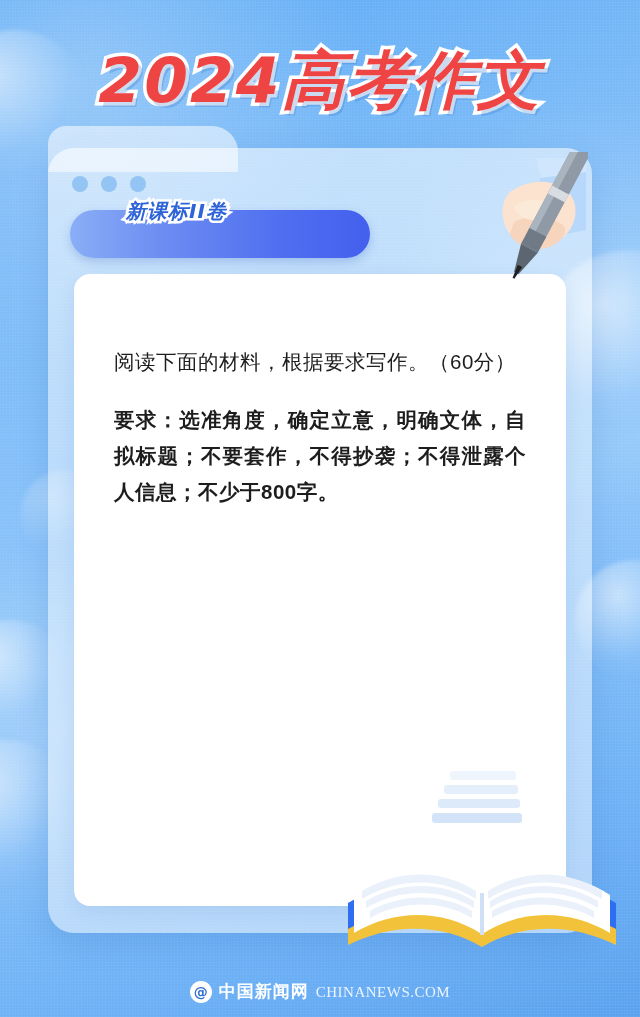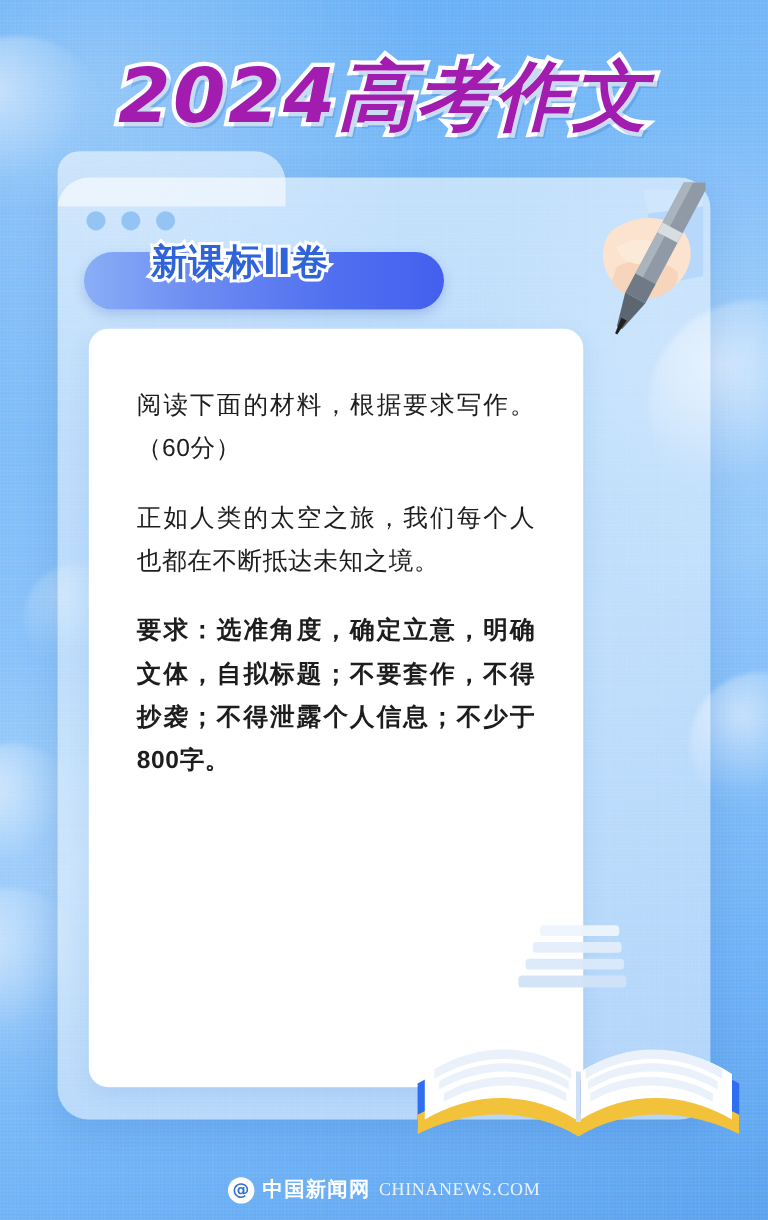--- a/index.html
+++ b/index.html
@@ -41,21 +41,21 @@
     position:absolute; top:38px; left:0; right:0;
     text-align:center; z-index:6;
   }
   .title {
     display:inline-block;
     font-family:"DejaVu Sans", sans-serif;
     font-size:63px;
     font-weight:bold;
     letter-spacing:2px;
     font-style:italic;
-    color:#a21caf;
+    color:#ef4444;
     -webkit-text-stroke:7px #ffffff;
     paint-order:stroke fill;
     text-shadow:
       0 0 0 #fff,
       4px 5px 0 rgba(40,110,200,0.25);
   }
   .title-inner {
     position:relative;
   }
 
@@ -86,39 +86,39 @@
     position:absolute; left:22px; top:62px;
     width:300px; height:48px;
     border-radius:24px;
     background:linear-gradient(90deg, #8aaef6 0%, #6e8df2 30%, #4f6ff0 70%, #4360ee 100%);
     box-shadow:0 4px 10px rgba(50,90,190,0.25);
     z-index:5;
   }
   .badge-text {
     position:absolute; left:78px; top:50px;
     font-family:"DejaVu Sans", sans-serif;
-    font-size:30px; font-weight:bold; 
+    font-size:20px; font-weight:bold; font-style:italic;
     letter-spacing:1px;
     color:#2f63d8;
     -webkit-text-stroke:5px #ffffff;
     paint-order:stroke fill;
     z-index:6;
     white-space:nowrap;
     text-align:center;
   }
 
   
   .paper {
     position:absolute;
     left:26px; top:126px;
-    width:412px; height:632px;
+    width:492px; height:632px;
     background:#ffffff;
     border-radius:16px;
     box-shadow:0 6px 18px rgba(40,95,175,0.10);
-    padding:46px 40px 30px 40px;
+    padding:70px 40px 30px 40px;
     z-index:4;
   }
   .paper p {
     font-family:"Liberation Sans", sans-serif;
     font-size:20.5px;
     line-height:36px;
     color:#1d1d1d;
     margin-bottom:22px;
     text-align:justify;
     letter-spacing:0.5px;
@@ -179,21 +179,20 @@
     <span class="dot"></span>
     <span class="dot"></span>
     <span class="dot"></span>
   </div>
 
   <div class="badge"></div>
   <div class="badge-text">新课标II卷</div>
 
   <div class="paper">
     <p>阅读下面的材料，根据要求写作。（60分）</p>
-    <p>正如人类的太空之旅，我们每个人也都在不断抵达未知之境。</p>
     <p class="bold">要求：选准角度，确定立意，明确文体，自拟标题；不要套作，不得抄袭；不得泄露个人信息；不少于800字。</p>
   </div>
 </div>
 
 <div class="hand-wrap">
   <svg width="170" height="190" viewBox="0 0 170 190" xmlns="http://www.w3.org/2000/svg">
 
     <path d="M120 8 L168 8 L168 78 L128 86 Z" fill="#b7d8fb"></path>
     <path d="M118 6 L168 6 L168 20 L122 26 Z" fill="#cfe6fd"></path>
 

